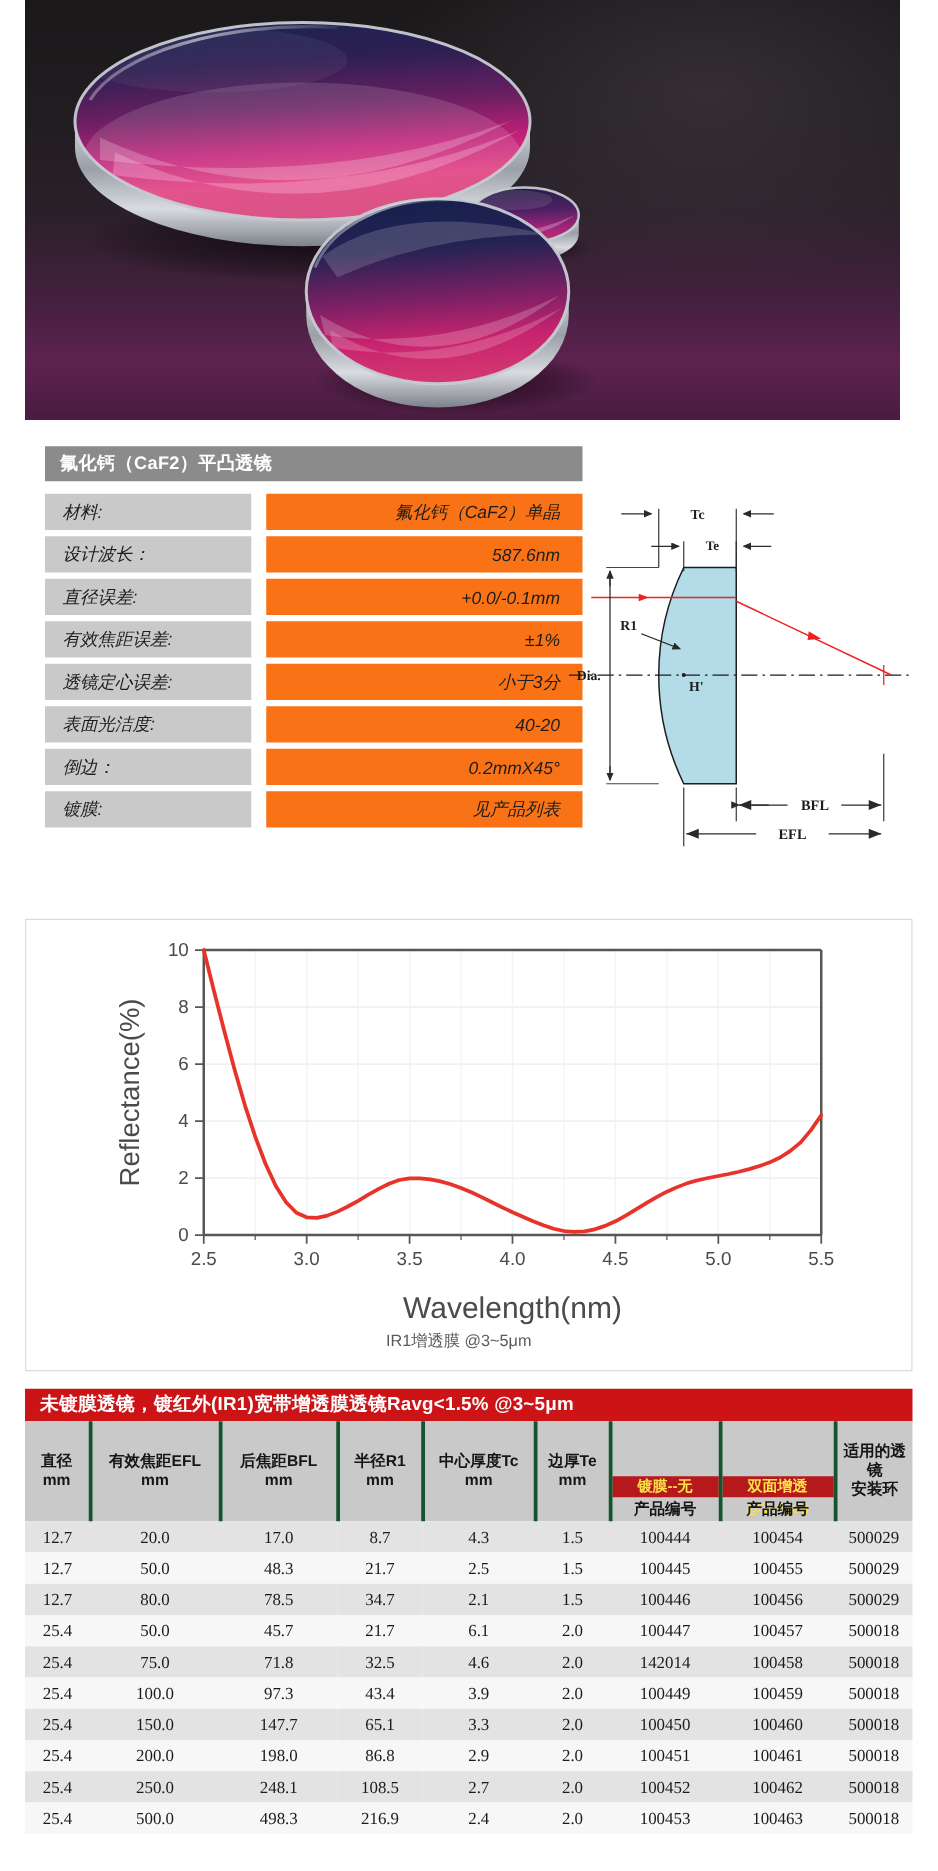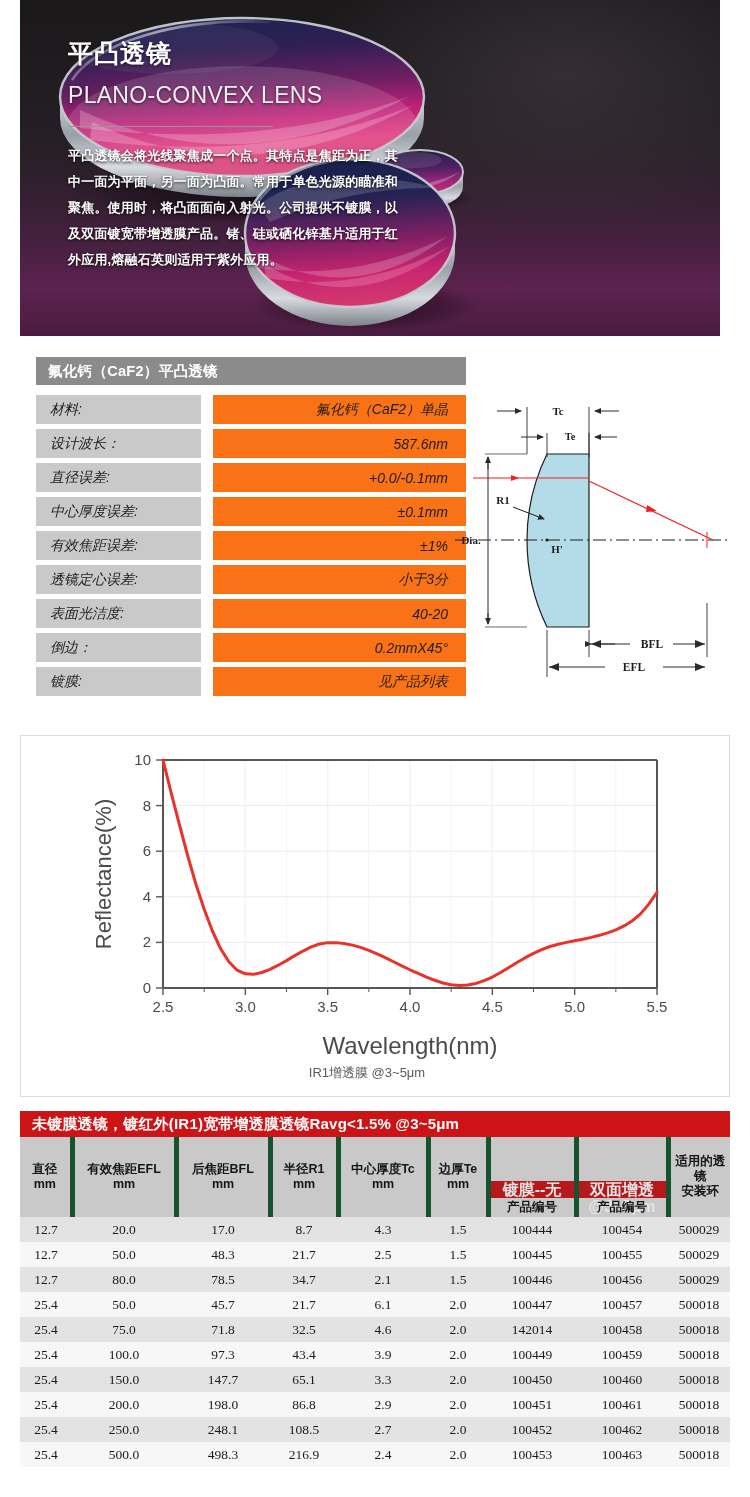--- a/index.html
+++ b/index.html
@@ -174,28 +174,28 @@
     font-weight: normal;
   }
   table.prod thead th {
     background: #c9c9c9;
     color: #161616;
     font-size: 12.5px;
     font-weight: bold;
     line-height: 1.18;
     padding: 4px 0 5px 0;
     vertical-align: middle;
-    border-right: 5px solid #14532d;
+    border-right: 3px solid #14532d;
   }
   table.prod thead th:last-child { border-right: none; }
   table.prod thead th.redcap { padding: 0; }
   .redcap-top {
     background: #b5191c;
-    color: #e5e5e5;
-    font-size: 16px;
+    color: #fde047;
+    font-size: 12px;
     font-weight: bold;
     line-height: 17px;
     height: 17px;
     margin-top: 44px;
   }
   .redcap-bot {
     background: #c9c9c9;
     color: #161616;
     font-size: 12.5px;
     font-weight: bold;
@@ -302,51 +302,40 @@
       <g clip-path="url(#clipMid)">
         <path d="M238 205 Q300 160 420 188 Q330 186 250 222 Z" fill="#ffffff" opacity="0.16"></path>
         <path d="M236 252 Q330 310 428 236 Q336 282 240 268 Z" fill="#ffffff" opacity="0.20"></path>
         <path d="M244 264 Q334 318 430 246 Q340 294 246 278 Z" fill="#ffd5ea" opacity="0.22"></path>
       </g>
       <ellipse cx="330" cy="233" rx="105" ry="74" fill="none" stroke="#c7cbd2" stroke-width="2.4" opacity=".95"></ellipse>
       <path d="M232 214 A105 74 0 0 1 340 160" fill="none" stroke="url(#glintG)" stroke-width="2.4"></path>
     </g>
   </svg>
 
-  <div class="hero-copy">
-    <h1 class="hero-title-cn">平凸透镜</h1>
-    <h2 class="hero-title-en">PLANO-CONVEX LENS</h2>
-    <div class="hero-rule"></div>
-    <p class="hero-desc">平凸透镜会将光线聚焦成一个点。其特点是焦距为正，其中一面为平面，另一面为凸面。常用于单色光源的瞄准和聚焦。使用时，将凸面面向入射光。公司提供不镀膜，以及双面镀宽带增透膜产品。锗、硅或硒化锌基片适用于红外应用,熔融石英则适用于紫外应用。</p>
-  </div>
 </div>
 
 <div class="spec-wrap">
   <div class="spec-header">氟化钙（CaF2）平凸透镜</div>
   <table class="spec-table">
     <tbody id="spec-body">
         <tr>
           <td class="spec-label">材料:</td>
           <td class="spec-gap"></td>
           <td class="spec-value">氟化钙（CaF2）单晶</td>
         </tr>
         <tr>
           <td class="spec-label">设计波长：</td>
           <td class="spec-gap"></td>
           <td class="spec-value">587.6nm</td>
         </tr>
         <tr>
           <td class="spec-label">直径误差:</td>
           <td class="spec-gap"></td>
           <td class="spec-value">+0.0/-0.1mm</td>
-        </tr>
-        <tr>
-          <td class="spec-label">中心厚度误差:</td>
-          <td class="spec-gap"></td>
-          <td class="spec-value">±0.1mm</td>
         </tr>
         <tr>
           <td class="spec-label">有效焦距误差:</td>
           <td class="spec-gap"></td>
           <td class="spec-value">±1%</td>
         </tr>
         <tr>
           <td class="spec-label">透镜定心误差:</td>
           <td class="spec-gap"></td>
           <td class="spec-value">小于3分</td>

